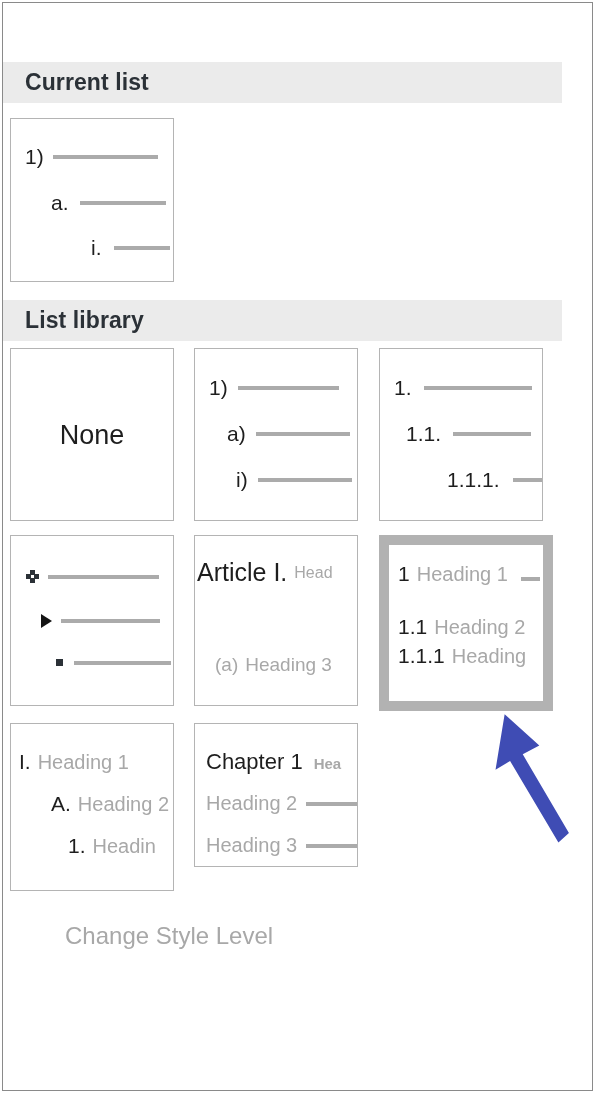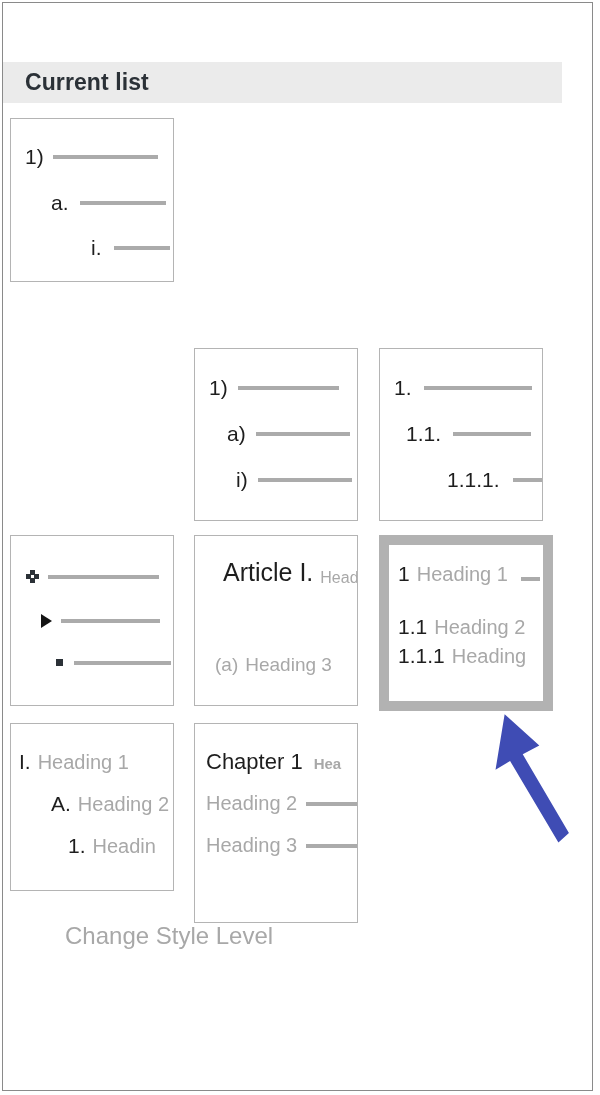--- a/index.html
+++ b/index.html
@@ -172,21 +172,27 @@
       <span class="marker" style="font-size:21px;">a.</span>
       <span class="dash" style="width:86px; margin-left:11px;"></span>
     </div>
 
     <div class="rowline" style="left:80px; top:117px;">
       <span class="marker" style="font-size:21px;">i.</span>
       <span class="dash" style="width:56px; margin-left:12px;"></span>
     </div>
   </div>
 
-
+  <div class="section-header" id="hdr-library">
+    <span class="title">List library</span>
+  </div>
+
+  <div class="thumb" style="left:10px; top:348px; width:164px; height:173px;">
+    <div class="none-label">None</div>
+  </div>
 
   <div class="thumb" style="left:194px; top:348px; width:164px; height:173px;">
     <div class="rowline" style="left:14px; top:27px;">
       <span class="marker" style="font-size:21px;">1)</span>
       <span class="dash" style="width:101px; margin-left:10px;"></span>
     </div>
     <div class="rowline" style="left:32px; top:73px;">
       <span class="marker" style="font-size:21px;">a)</span>
       <span class="dash" style="width:94px; margin-left:10px;"></span>
     </div>
@@ -225,21 +231,21 @@
       <span class="bul-triangle"></span>
       <span class="dash" style="width:99px; margin-left:9px;"></span>
     </div>
     <div class="rowline" style="left:45px; top:123px;">
       <span class="bul-square"></span>
       <span class="dash" style="width:97px; margin-left:11px;"></span>
     </div>
   </div>
 
   <div class="thumb" style="left:194px; top:535px; width:164px; height:171px;">
-    <div class="rowline" style="left:28px; top:22px; align-items:flex-end;">
+    <div class="rowline" style="left:2px; top:22px; align-items:center;">
       <span class="dark" style="font-size:25px;">Article I.</span>
       <span class="ghost" style="font-size:16px; margin-left:7px;">Head</span>
     </div>
     <div class="rowline" style="left:20px; top:118px; align-items:baseline;">
       <span class="ghost" style="font-size:19px;">(a)</span>
       <span class="ghost" style="font-size:19px; margin-left:7px;">Heading 3</span>
     </div>
   </div>
 
   <div class="thumb selected" style="left:379px; top:535px; width:174px; height:176px;">
@@ -266,21 +272,21 @@
     <div class="rowline" style="left:40px; top:68px; align-items:baseline;">
       <span class="dark" style="font-size:21px;">A.</span>
       <span class="ghost" style="font-size:20px; margin-left:7px;">Heading 2</span>
     </div>
     <div class="rowline" style="left:57px; top:110px; align-items:baseline;">
       <span class="dark" style="font-size:21px;">1.</span>
       <span class="ghost" style="font-size:20px; margin-left:7px;">Headin</span>
     </div>
   </div>
 
-  <div class="thumb" style="left:194px; top:723px; width:164px; height:200px;">
+  <div class="thumb" style="left:194px; top:723px; width:164px; height:144px;">
     <div class="rowline" style="left:11px; top:25px; align-items:baseline;">
       <span class="dark" style="font-size:22px;">Chapter 1</span>
       <span class="ghost" style="font-size:15px; margin-left:11px;font-weight:bold;">Hea</span>
     </div>
     <div class="rowline" style="left:11px; top:68px;">
       <span class="ghost" style="font-size:20px;">Heading 2</span>
       <span class="dash" style="width:52px; margin-left:9px;"></span>
     </div>
     <div class="rowline" style="left:11px; top:110px;">
       <span class="ghost" style="font-size:20px;">Heading 3</span>

